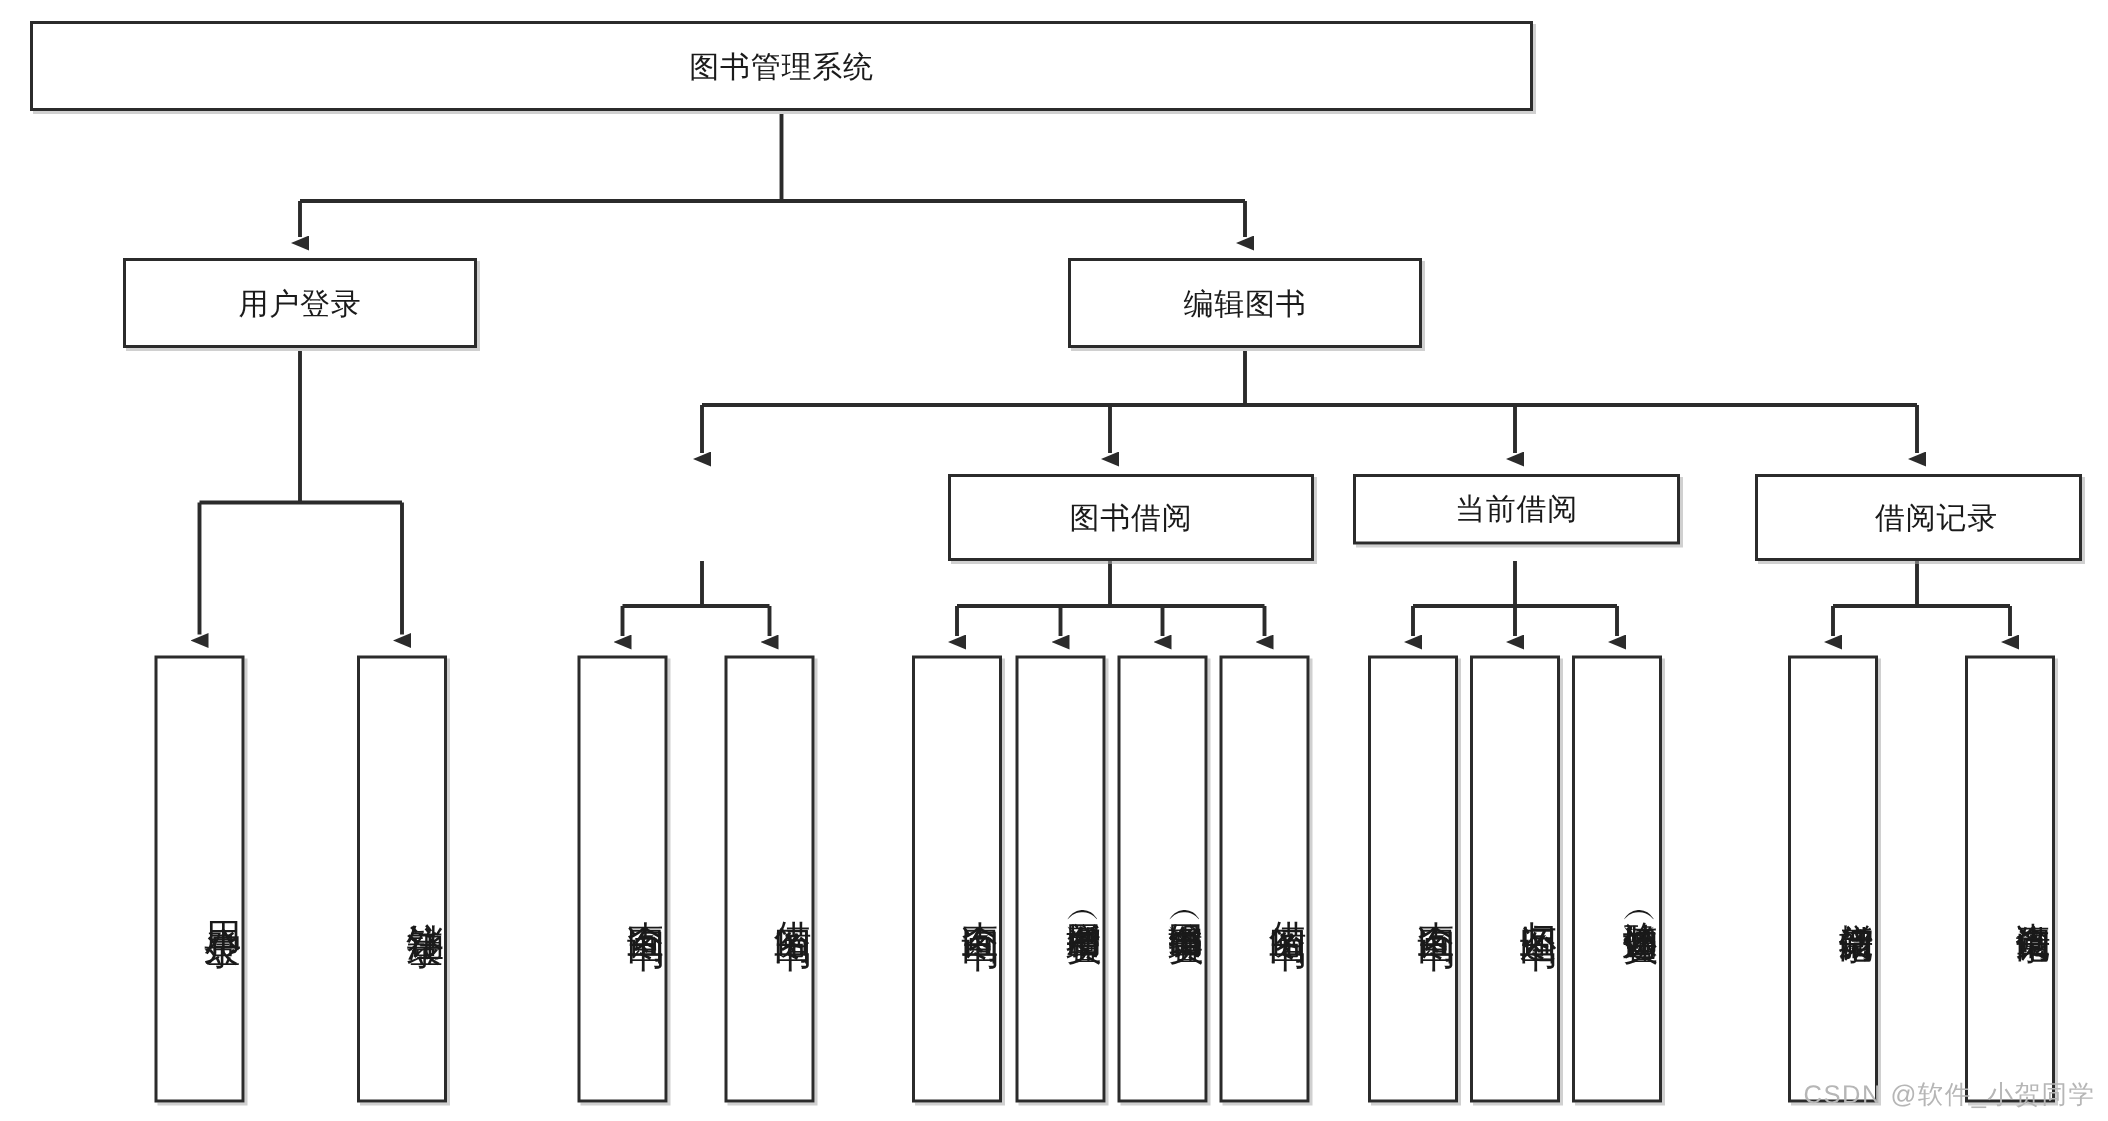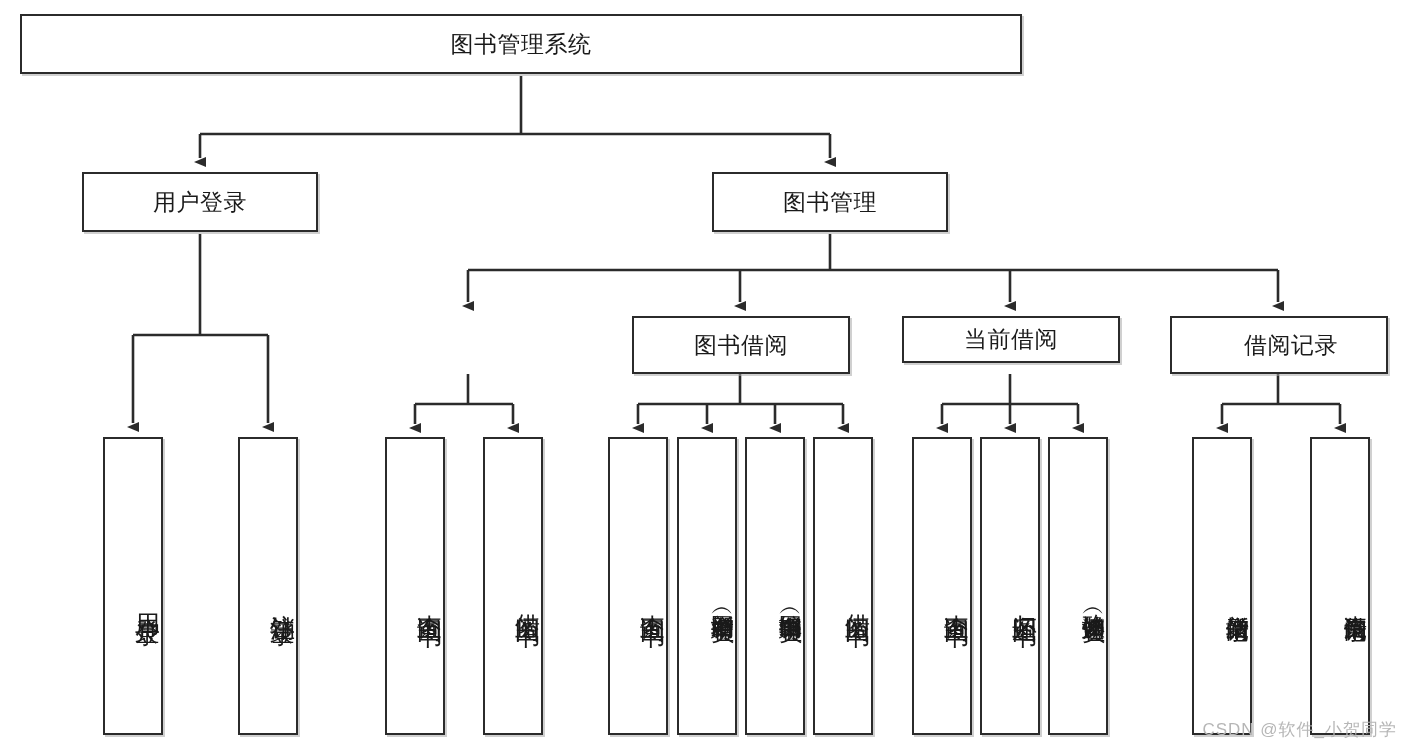--- a/index.html
+++ b/index.html
@@ -31,21 +31,21 @@
     display: flex;
     align-items: center;
     justify-content: center;
     width: 100%;
     height: 100%;
     color: #1a1a1a;
     letter-spacing: 0.5px;
     white-space: nowrap;
   }
   .node.horizontal .node-label {
-    font-size: 23px;
+    font-size: 20px;
   }
   .node.vertical .node-label {
     writing-mode: vertical-rl;
     text-orientation: upright;
     align-items: flex-start;
     justify-content: center;
     padding-top: 14px;
     font-size: 25px;
     line-height: 1.05;
     letter-spacing: 3px;
@@ -130,25 +130,25 @@
 
   <div class="node horizontal" style="left:20px; top:14px; width:1002px; height:60px;">
     <div class="node-label">图书管理系统</div>
   </div>
 
   <div class="node horizontal" style="left:82px; top:172px; width:236px; height:60px;">
     <div class="node-label">用户登录</div>
   </div>
 
   <div class="node horizontal" style="left:712px; top:172px; width:236px; height:60px;">
-    <div class="node-label">图书管理</div>
-  </div>
-
-
-  <div class="node horizontal" style="left:632px; top:316px; width:218px; height:58px;">
+    <div class="node-label">编辑图书</div>
+  </div>
+
+
+  <div class="node horizontal" style="left:632px; top:316px; width:244px; height:58px;">
     <div class="node-label">图书借阅</div>
   </div>
 
   <div class="node horizontal" style="left:902px; top:316px; width:218px; height:47px;">
     <div class="node-label">当前借阅</div>
   </div>
 
   <div class="node horizontal" style="left:1170px; top:316px; width:218px; height:58px;padding-left:24px;">
     <div class="node-label">借阅记录</div>
   </div>

